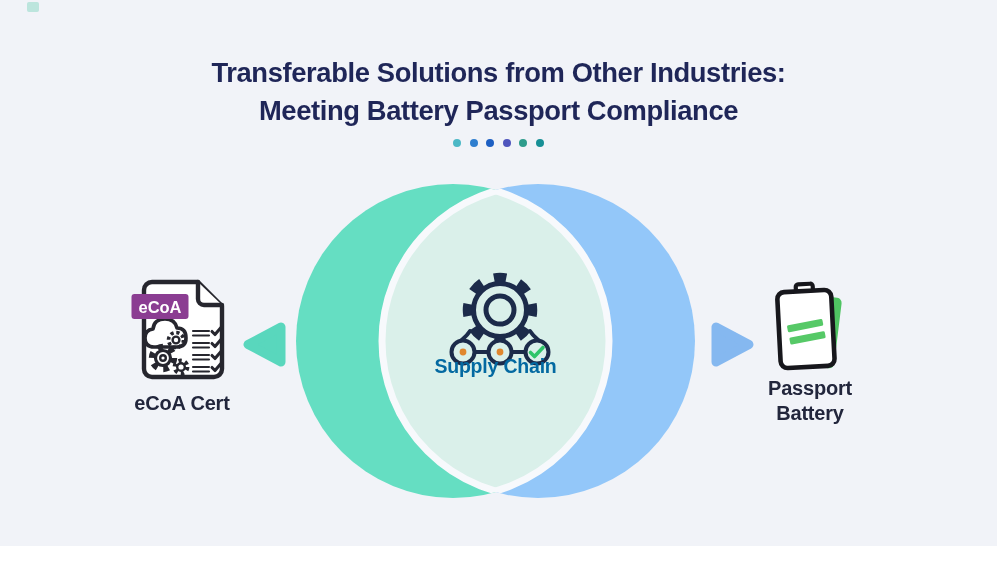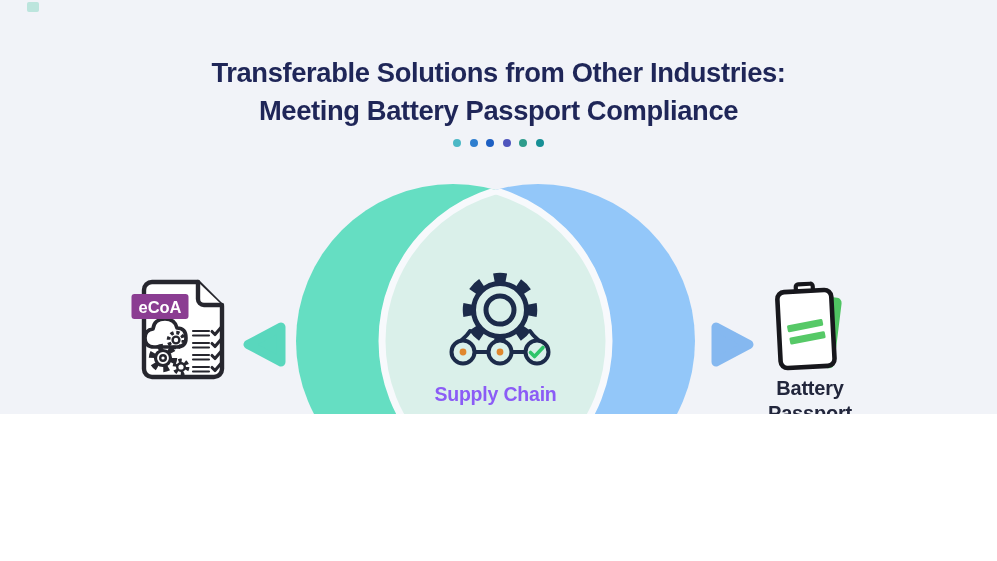--- a/index.html
+++ b/index.html
@@ -1,18 +1,18 @@
 <!DOCTYPE html>
 <html><head>
 <meta charset="utf-8">
 <style>
   html,body{margin:0;padding:0;}
   .canvas{
     position:relative;
-    width:997px;height:414px;
+    width:997px;height:546px;
     background:#F1F3F8;
     overflow:hidden;
     font-family:"Liberation Sans", sans-serif;
   }
   .title{
     position:absolute;left:0;top:53px;width:997px;
     text-align:center;
     font-size:28.5px;line-height:38px;font-weight:700;
     letter-spacing:-0.4px;
     color:#1F2658;
@@ -27,23 +27,23 @@
     position:absolute;left:27px;top:2px;width:12px;height:10px;
     border-radius:2px;background:#8FD9C6;opacity:.55;
   }
   .abs{position:absolute;}
   .side-label{
     position:absolute;text-align:center;
     font-size:20px;font-weight:700;letter-spacing:-0.2px;
     color:#22263C;line-height:25px;
   }
   .center-label{
-    position:absolute;left:375px;top:381px;width:241px;
+    position:absolute;left:375px;top:353px;width:241px;
     text-align:center;font-size:19.5px;font-weight:700;
-    letter-spacing:-0.2px;color:#8b5cf6;line-height:26px;
+    letter-spacing:-0.2px;color:#0369a1;line-height:26px;
   }
 </style>
 </head>
 <body>
 
 <div class="canvas" style="background: rgb(241, 243, 248);">
 
   <div class="corner-mark"></div>
 
   <div class="title" style="color: rgb(31, 38, 88);">
@@ -145,36 +145,37 @@
         <path d="M212 343.5 l3 3 l6 -7"></path>
         <path d="M212 355.5 l3 3 l6 -7"></path>
         <path d="M212 367.5 l3 3 l6 -7"></path>
       </g>
     </g>
 
     <rect x="131.5" y="294" width="57" height="25" rx="3" fill="#8B3D92"></rect>
     <text x="160" y="313" text-anchor="middle" font-size="16.5" font-weight="bold" fill="#FFFFFF" font-family="Liberation Sans, sans-serif">eCoA</text>
   </svg>
 
+  <div class="side-label" style="left:112px;top:391px;width:140px;">eCoA Cert</div>
 
   <svg class="abs" style="left:755px;top:276px;" width="110" height="102" viewBox="755 276 110 102">
 
     <g transform="rotate(7 812 331)">
       <rect x="788" y="295" width="50" height="71" rx="5" fill="#4FC462"></rect>
     </g>
 
     <g transform="rotate(-3 806 330)" stroke="#17171C" stroke-linejoin="round">
       <rect x="798" y="284" width="17" height="11" rx="2.5" fill="#FFFFFF" stroke-width="4.2"></rect>
       <rect x="779" y="291" width="54" height="76" rx="7" fill="#FFFFFF" stroke-width="4.6"></rect>
     </g>
 
     <g transform="rotate(-11 806 330)">
       <rect x="788" y="322" width="36" height="7" rx="1.5" fill="#56C967"></rect>
       <rect x="788" y="334.5" width="36" height="7" rx="1.5" fill="#56C967"></rect>
     </g>
   </svg>
 
   <div class="side-label" style="left:740px;top:376px;width:140px;">
+    <div>Passport</div>
     <div>Battery</div>
-    <div>Passport</div>
   </div>
 
 </div>
 
 </body></html>

